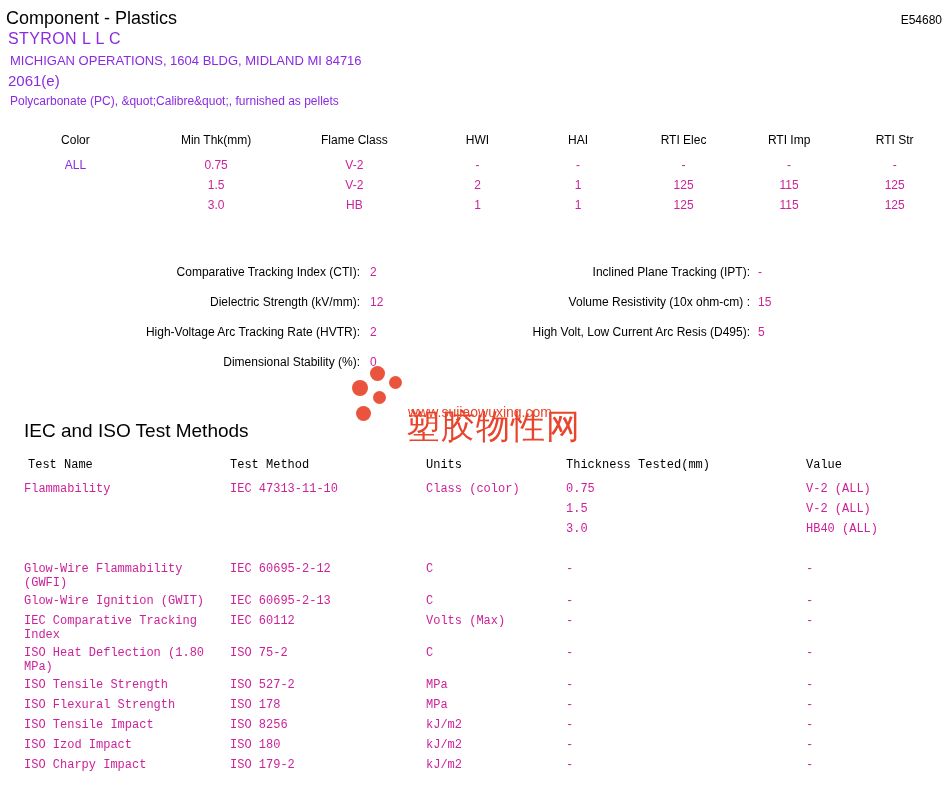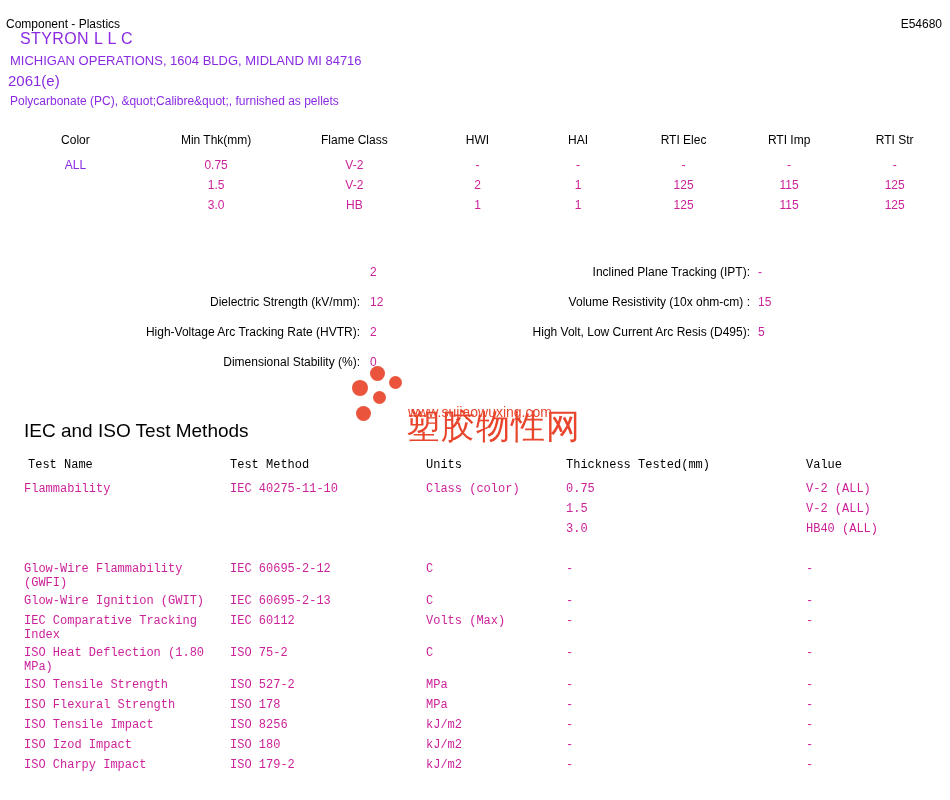--- a/index.html
+++ b/index.html
@@ -17,26 +17,26 @@
   .page { position: relative; width: 950px; height: 800px; }
 
   
   .hdr-row {
     position: absolute;
     top: 8px; left: 6px; right: 8px;
     display: flex;
     justify-content: space-between;
     align-items: baseline;
   }
-  .hdr-left { font-size: 12px; color: #000; margin-top: 9px; }
+  .hdr-left { font-size: 18px; color: #000; }
   .hdr-right { font-size: 12px; color: #000; }
 
   .company {
     position: absolute;
-    top: 30px; left: 20px;
+    top: 30px; left: 8px;
     font-size: 16px;
     color: #8a2be2;
     letter-spacing: 0.4px;
   }
   .address {
     position: absolute;
     top: 53px; left: 10px;
     font-size: 13px;
     color: #8a2be2;
   }
@@ -248,20 +248,21 @@
           <td>125</td>
           <td>115</td>
           <td>125</td>
         </tr>
       </tbody>
     </table>
   </div>
 
   <div class="props">
     <div class="prop-line">
+      <span class="prop-label left-label">Comparative Tracking Index (CTI):</span>
       <span class="prop-value left-value">2</span>
       <span class="prop-label right-label">Inclined Plane Tracking (IPT):</span>
       <span class="prop-value right-value">-</span>
     </div>
     <div class="prop-line">
       <span class="prop-label left-label">Dielectric Strength (kV/mm):</span>
       <span class="prop-value left-value">12</span>
       <span class="prop-label right-label">Volume Resistivity (10x ohm-cm) :</span>
       <span class="prop-value right-value">15</span>
     </div>
@@ -298,21 +299,21 @@
           <th class="c-name">Test Name</th>
           <th class="c-method">Test Method</th>
           <th class="c-units">Units</th>
           <th class="c-thk">Thickness Tested(mm)</th>
           <th class="c-value">Value</th>
         </tr>
       </thead>
       <tbody>
         <tr>
           <td class="c-name">Flammability</td>
-          <td class="c-method">IEC 40275-11-10</td>
+          <td class="c-method">IEC 47313-11-10</td>
           <td class="c-units">Class (color)</td>
           <td class="c-thk">0.75</td>
           <td class="c-value">V-2 (ALL)</td>
         </tr>
         <tr>
           <td class="c-name"></td>
           <td class="c-method"></td>
           <td class="c-units"></td>
           <td class="c-thk">1.5</td>
           <td class="c-value">V-2 (ALL)</td>

